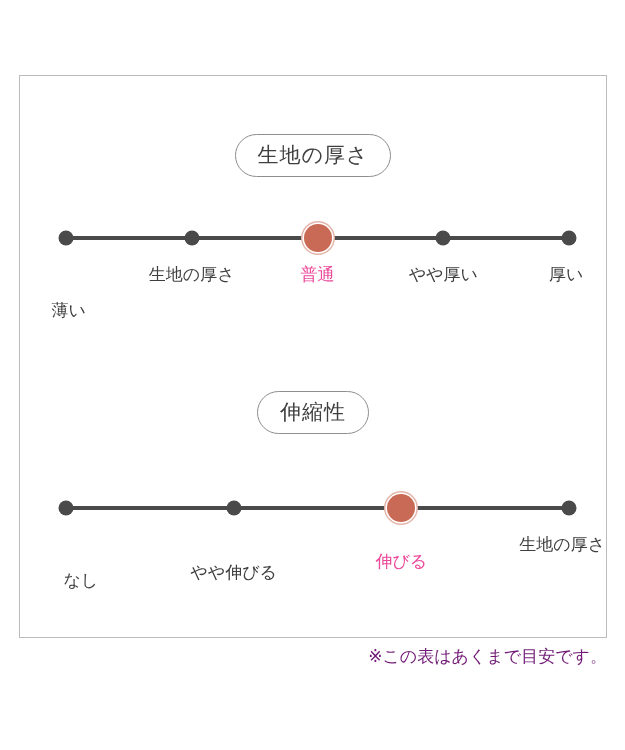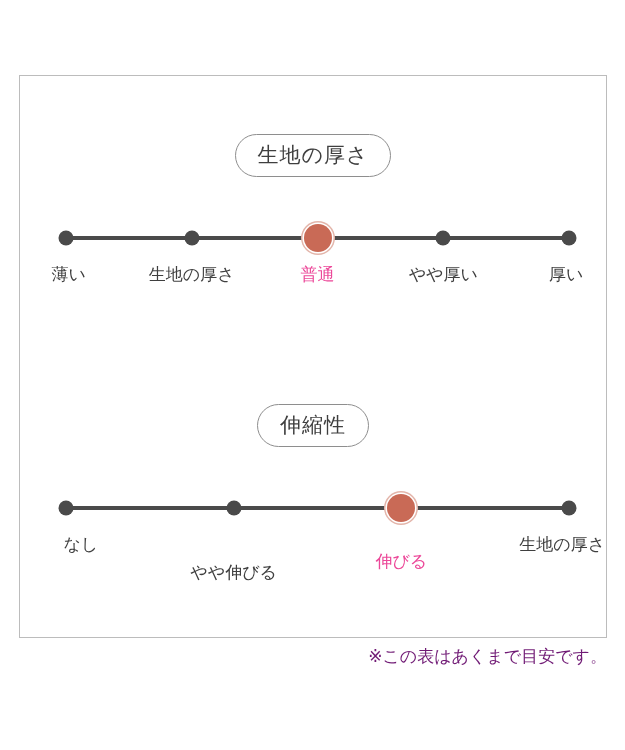--- a/index.html
+++ b/index.html
@@ -85,20 +85,21 @@
     line-height: 1;
     color: #3f3f3f;
     white-space: nowrap;
   }
   .tick-label.active {
     font-weight: normal;
     color: #ec4899;
   }
   .tick-label.edge-first {
     transform: translateX(-42%);
+    margin-top: 36px;
   }
   .tick-label.edge-last {
     transform: translateX(-58%);
   }
 
   
   #footnote {
     position: absolute;
     right: 18px;
     top: 648px;
@@ -126,21 +127,21 @@
     <div class="dot" style="left:423.25px;"></div>
     <div class="dot" style="left:549px;"></div>
 
     <span class="tick-label edge-first" style="left:46px;">薄い</span>
     <span class="tick-label" style="left:171.75px;">生地の厚さ</span>
     <span class="tick-label active" style="left:297.5px;">普通</span>
     <span class="tick-label" style="left:423.25px;">やや厚い</span>
     <span class="tick-label edge-last" style="left:549px;">厚い</span>
   </div>
 
-  <div class="pill-wrap" style="top:328px;justify-content:center;">
+  <div class="pill-wrap" style="top:315px;justify-content:center;">
     <span class="pill">伸縮性</span>
   </div>
 
   <div class="scale" style="top:432px;">
     <div class="track" style="left:46px; width:503px;"></div>
 
     <div class="dot" style="left:46px;"></div>
     <div class="dot" style="left:213.67px;"></div>
     <div class="dot active" style="left:381.33px;"></div>
     <div class="dot" style="left:549px;"></div>

